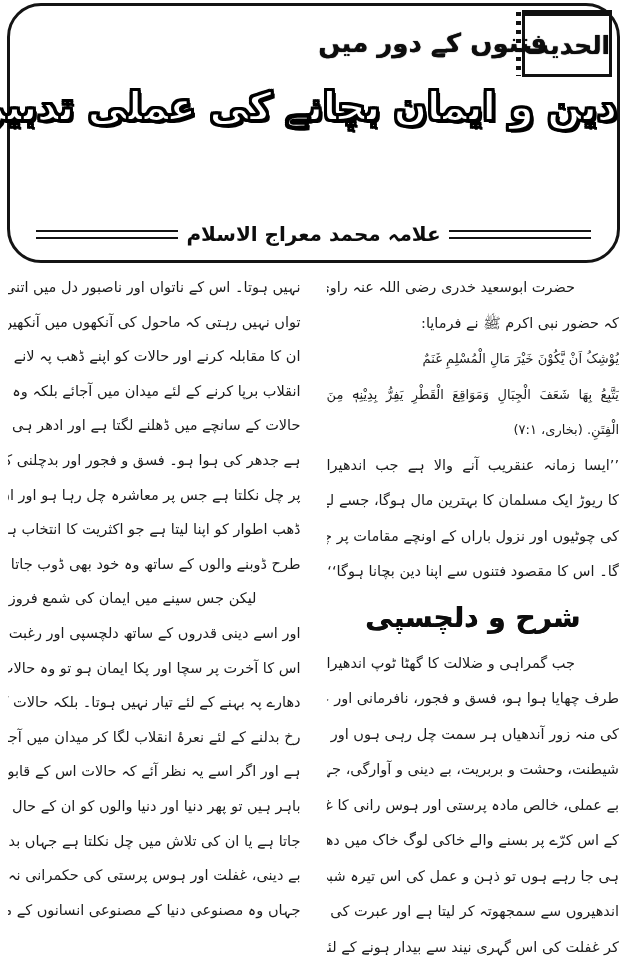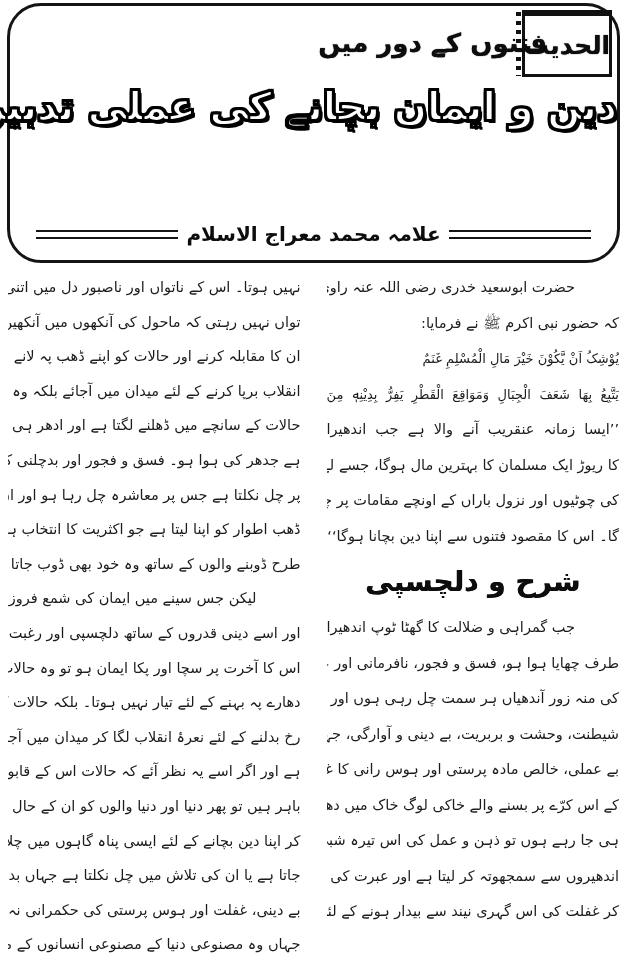--- a/index.html
+++ b/index.html
@@ -94,20 +94,21 @@
   </div>
 </header>
 
 <main class="columns">
 
   <section class="col col-right">
     <p class="ln indent">حضرت ابوسعید خدری رضی اللہ عنہ راوی ہیں</p>
     <p class="ln nj">کہ حضور نبی اکرم ﷺ نے فرمایا:</p>
     <p class="ln ar nj">یُوْشِکُ اَنْ یَّکُوْنَ خَیْرَ مَالِ الْمُسْلِمِ غَنَمٌ</p>
     <p class="ln ar">یَتَّبِعُ بِهَا شَعَفَ الْجِبَالِ وَمَوَاقِعَ الْقَطْرِ یَفِرُّ بِدِیْنِهٖ مِنَ</p>
+    <p class="ln ar nj">الْفِتَنِ. (بخاری، ۷:۱)</p>
     <p class="ln">’’ایسا زمانہ عنقریب آنے والا ہے جب اندھیرا</p>
     <p class="ln">کا ریوڑ ایک مسلمان کا بہترین مال ہوگا، جسے لے کر وہ پہاڑ</p>
     <p class="ln">کی چوٹیوں اور نزول باراں کے اونچے مقامات پر چلا جائے</p>
     <p class="ln nj">گا۔ اس کا مقصود فتنوں سے اپنا دین بچانا ہوگا‘‘۔</p>
     <h2 class="section-heading">شرح و دلچسپی</h2>
     <p class="ln indent">جب گمراہی و ضلالت کا گھٹا ٹوپ اندھیرا ہر</p>
     <p class="ln">طرف چھایا ہوا ہو، فسق و فجور، نافرمانی اور عدوان و سرکشی</p>
     <p class="ln">کی منہ زور آندھیاں ہر سمت چل رہی ہوں اور ماحول پر،</p>
     <p class="ln">شیطنت، وحشت و بربریت، بے دینی و آوارگی، جہالت،</p>
     <p class="ln">بے عملی، خالص مادہ پرستی اور ہوس رانی کا غلبہ ہو اور خاک</p>
@@ -127,19 +128,18 @@
     <p class="ln">پر چل نکلتا ہے جس پر معاشرہ چل رہا ہو اور ان ہی بے</p>
     <p class="ln">ڈھب اطوار کو اپنا لیتا ہے جو اکثریت کا انتخاب ہوں۔ اس</p>
     <p class="ln nj">طرح ڈوبنے والوں کے ساتھ وہ خود بھی ڈوب جاتا ہے۔</p>
     <p class="ln indent">لیکن جس سینے میں ایمان کی شمع فروزاں ہو</p>
     <p class="ln">اور اسے دینی قدروں کے ساتھ دلچسپی اور رغبت ہو اور</p>
     <p class="ln">اس کا آخرت پر سچا اور پکا ایمان ہو تو وہ حالات کے</p>
     <p class="ln">دھارے پہ بہنے کے لئے تیار نہیں ہوتا۔ بلکہ حالات کا</p>
     <p class="ln">رخ بدلنے کے لئے نعرۂ انقلاب لگا کر میدان میں آجاتا</p>
     <p class="ln">ہے اور اگر اسے یہ نظر آئے کہ حالات اس کے قابو سے</p>
     <p class="ln">باہر ہیں تو پھر دنیا اور دنیا والوں کو ان کے حال پر چھوڑ</p>
-    <p class="ln">کر اپنا دین بچانے کے لئے ایسی پناہ گاہوں میں چلا</p>
     <p class="ln">جاتا ہے یا ان کی تلاش میں چل نکلتا ہے جہاں بدچلنی،</p>
     <p class="ln">بے دینی، غفلت اور ہوس پرستی کی حکمرانی نہ ہو۔۔۔</p>
     <p class="ln">جہاں وہ مصنوعی دنیا کے مصنوعی انسانوں کے مصنوعی</p>
   </section>
 
 </main>
 
 </body></html>

